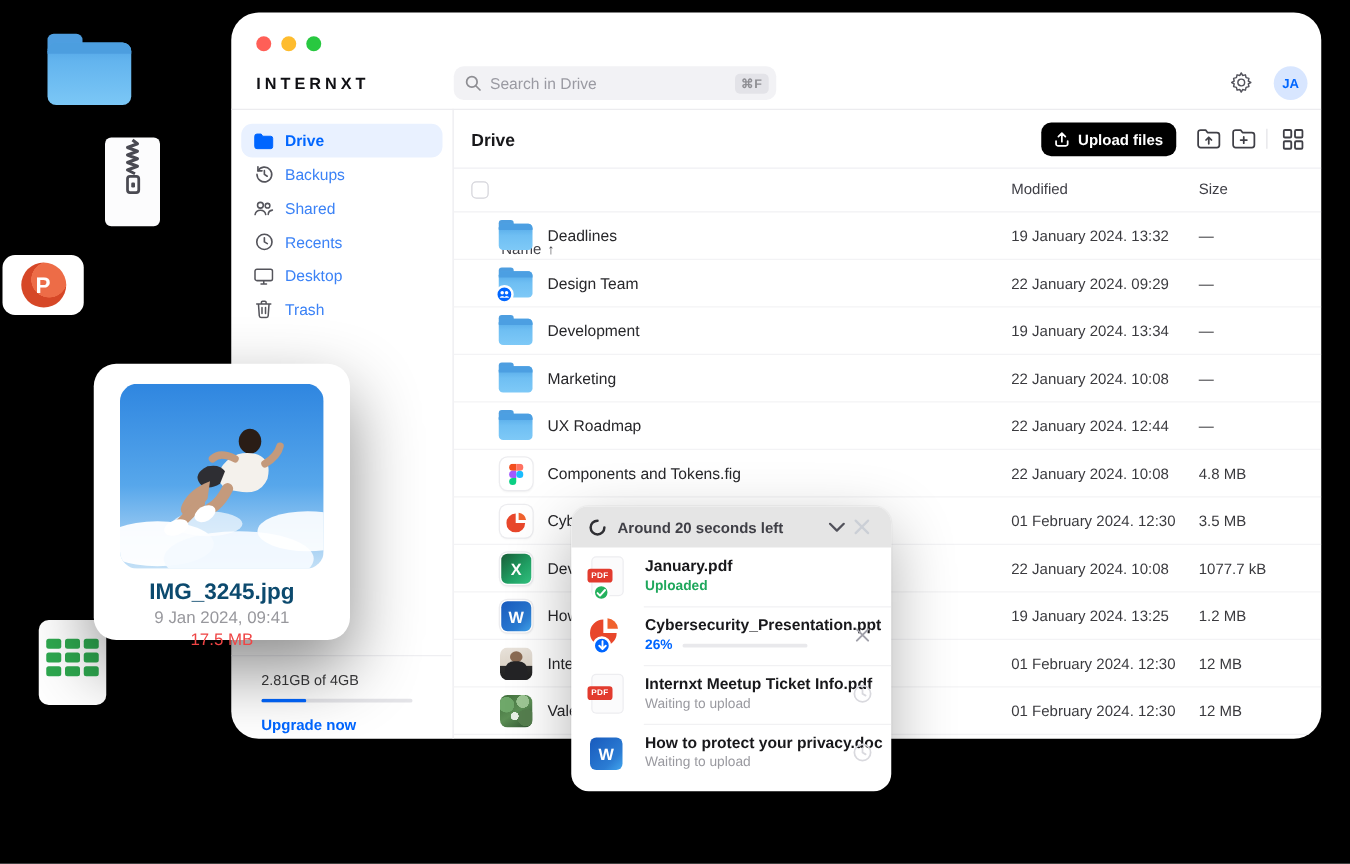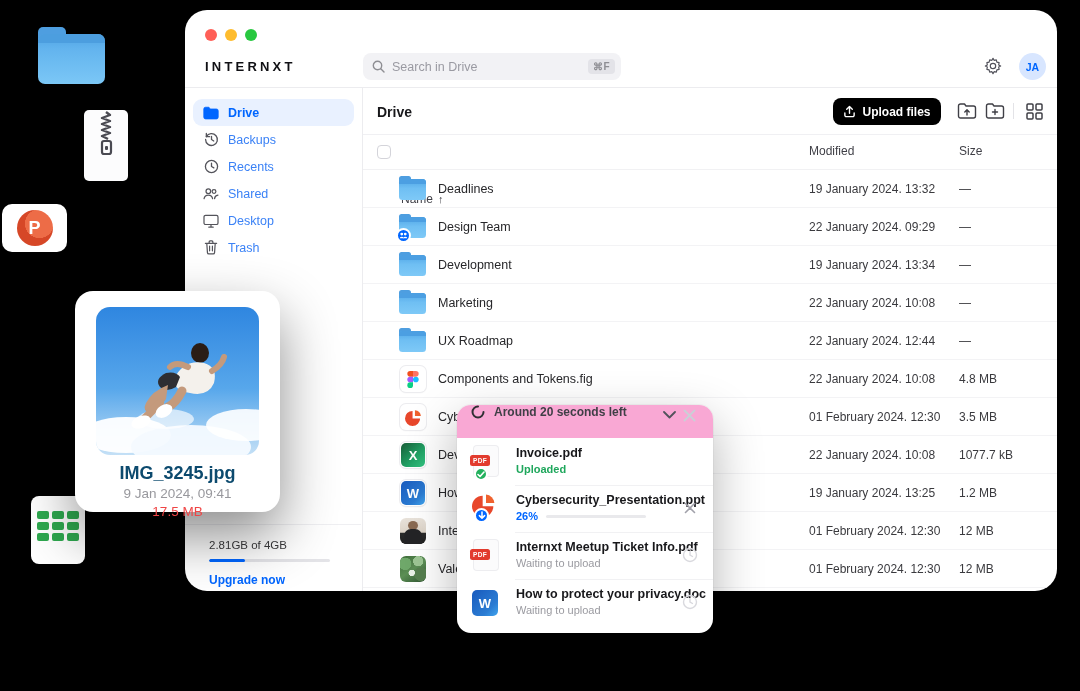--- a/index.html
+++ b/index.html
@@ -133,21 +133,21 @@
   .word-sq { width:24px; height:24px; border-radius:5px; background:linear-gradient(135deg,#185ABD 0%,#2B7CD3 70%,#41A5EE 100%);
     color:#fff; font-weight:800; font-size:13px; display:flex; align-items:center; justify-content:center; }
 
   
   .upanel {
     position:absolute; left:457px; top:405px; width:256px; height:228px; z-index:50;
     background:#fff; border-radius:14px; overflow:hidden;
     box-shadow:0 18px 50px rgba(0,0,0,.30), 0 0 0 1px rgba(0,0,0,.03);
   }
   .upanel-head {
-    height:33px; background:#f9a8d4; display:flex; padding:0 14px;
+    height:33px; background:#e5e5e5; display:flex; align-items:center; padding:0 14px;
   }
   .upanel-title { font-size:12px; font-weight:700; color:#3F3F46; margin-left:9px; flex:1; }
   .upanel-head .hbtn { width:20px; height:20px; display:flex; align-items:center; justify-content:center; cursor:pointer; }
   .uitems { }
   .uitem { position:relative; height:47px; }
   .uitem + .uitem::before { content:""; position:absolute; left:58px; right:0; top:0; height:1px; background:#F1F1F3; }
   .uicon { position:absolute; left:15px; top:8px; width:30px; height:32px; }
   .uicon .v { display:none; }
   .uicon[data-type="pdf"] .v-pdf, .uicon[data-type="ppt-upload"] .v-pptu, .uicon[data-type="word"] .v-wordu { display:block; }
   .uname { position:absolute; left:59px; top:8px; font-size:12.5px; font-weight:700; color:#18181B; white-space:nowrap; }
@@ -313,38 +313,38 @@
               <path d="M2.5 5 A6.3 6.3 0 1 1 1.7 8" fill="none" stroke="#54545B" stroke-width="1.4" stroke-linecap="round"></path>
               <path d="M2.5 1.5 V5 H6" fill="none" stroke="#54545B" stroke-width="1.4" stroke-linecap="round" stroke-linejoin="round"></path>
               <path d="M8 4.8 V8 L10.4 9.6" fill="none" stroke="#54545B" stroke-width="1.4" stroke-linecap="round"></path>
             </svg>
           </span>
           <span>Backups</span>
         </div>
 
         <div class="nav-item">
           <span class="nicon">
-            <svg width="15" height="15" viewBox="0 0 16 16">
-              <circle cx="8" cy="8" r="6.5" fill="none" stroke="#54545B" stroke-width="1.4"></circle>
-              <path d="M8 4.5 V8 L10.5 9.5" fill="none" stroke="#54545B" stroke-width="1.4" stroke-linecap="round"></path>
-            </svg>
-          </span>
-          <span>Recents</span>
-        </div>
-
-        <div class="nav-item">
-          <span class="nicon">
             <svg width="16" height="13" viewBox="0 0 18 14">
               <circle cx="6" cy="4.4" r="2.6" fill="none" stroke="#54545B" stroke-width="1.4"></circle>
               <circle cx="12.4" cy="4.8" r="2.1" fill="none" stroke="#54545B" stroke-width="1.4"></circle>
               <path d="M1.2 12.8 a4.9 4.9 0 0 1 9.6 0" fill="none" stroke="#54545B" stroke-width="1.4" stroke-linecap="round"></path>
               <path d="M13 12.8 a4.3 4.3 0 0 1 3.8-4" fill="none" stroke="#54545B" stroke-width="1.4" stroke-linecap="round"></path>
             </svg>
           </span>
           <span>Shared</span>
+        </div>
+
+        <div class="nav-item">
+          <span class="nicon">
+            <svg width="15" height="15" viewBox="0 0 16 16">
+              <circle cx="8" cy="8" r="6.5" fill="none" stroke="#54545B" stroke-width="1.4"></circle>
+              <path d="M8 4.5 V8 L10.5 9.5" fill="none" stroke="#54545B" stroke-width="1.4" stroke-linecap="round"></path>
+            </svg>
+          </span>
+          <span>Recents</span>
         </div>
 
         <div class="nav-item">
           <span class="nicon">
             <svg width="16" height="14" viewBox="0 0 18 16">
               <rect x="1" y="1.5" width="16" height="10.5" rx="1.8" fill="none" stroke="#54545B" stroke-width="1.4"></rect>
               <path d="M6.5 15 h5 M9 12.5 V15" stroke="#54545B" stroke-width="1.4" stroke-linecap="round"></path>
             </svg>
           </span>
           <span>Desktop</span>
@@ -631,21 +631,21 @@
               <span class="pdf-label">PDF</span>
             </div>
           </div>
 
           <span class="check-badge" style="display: flex;">
             <svg width="8" height="7" viewBox="0 0 8 7">
               <path d="M1 3.5 L3 5.5 L7 1" fill="none" stroke="#fff" stroke-width="1.6" stroke-linecap="round" stroke-linejoin="round"></path>
             </svg>
           </span>
         </div>
-        <div class="uname">Invoice.pdf</div>
+        <div class="uname">January.pdf</div>
         <div class="ustatus">
           <span>Uploaded</span>
 
         </div>
 
       </div>
 
       <div class="uitem" data-state="progress">
         <div class="uicon" data-type="ppt-upload">
 

